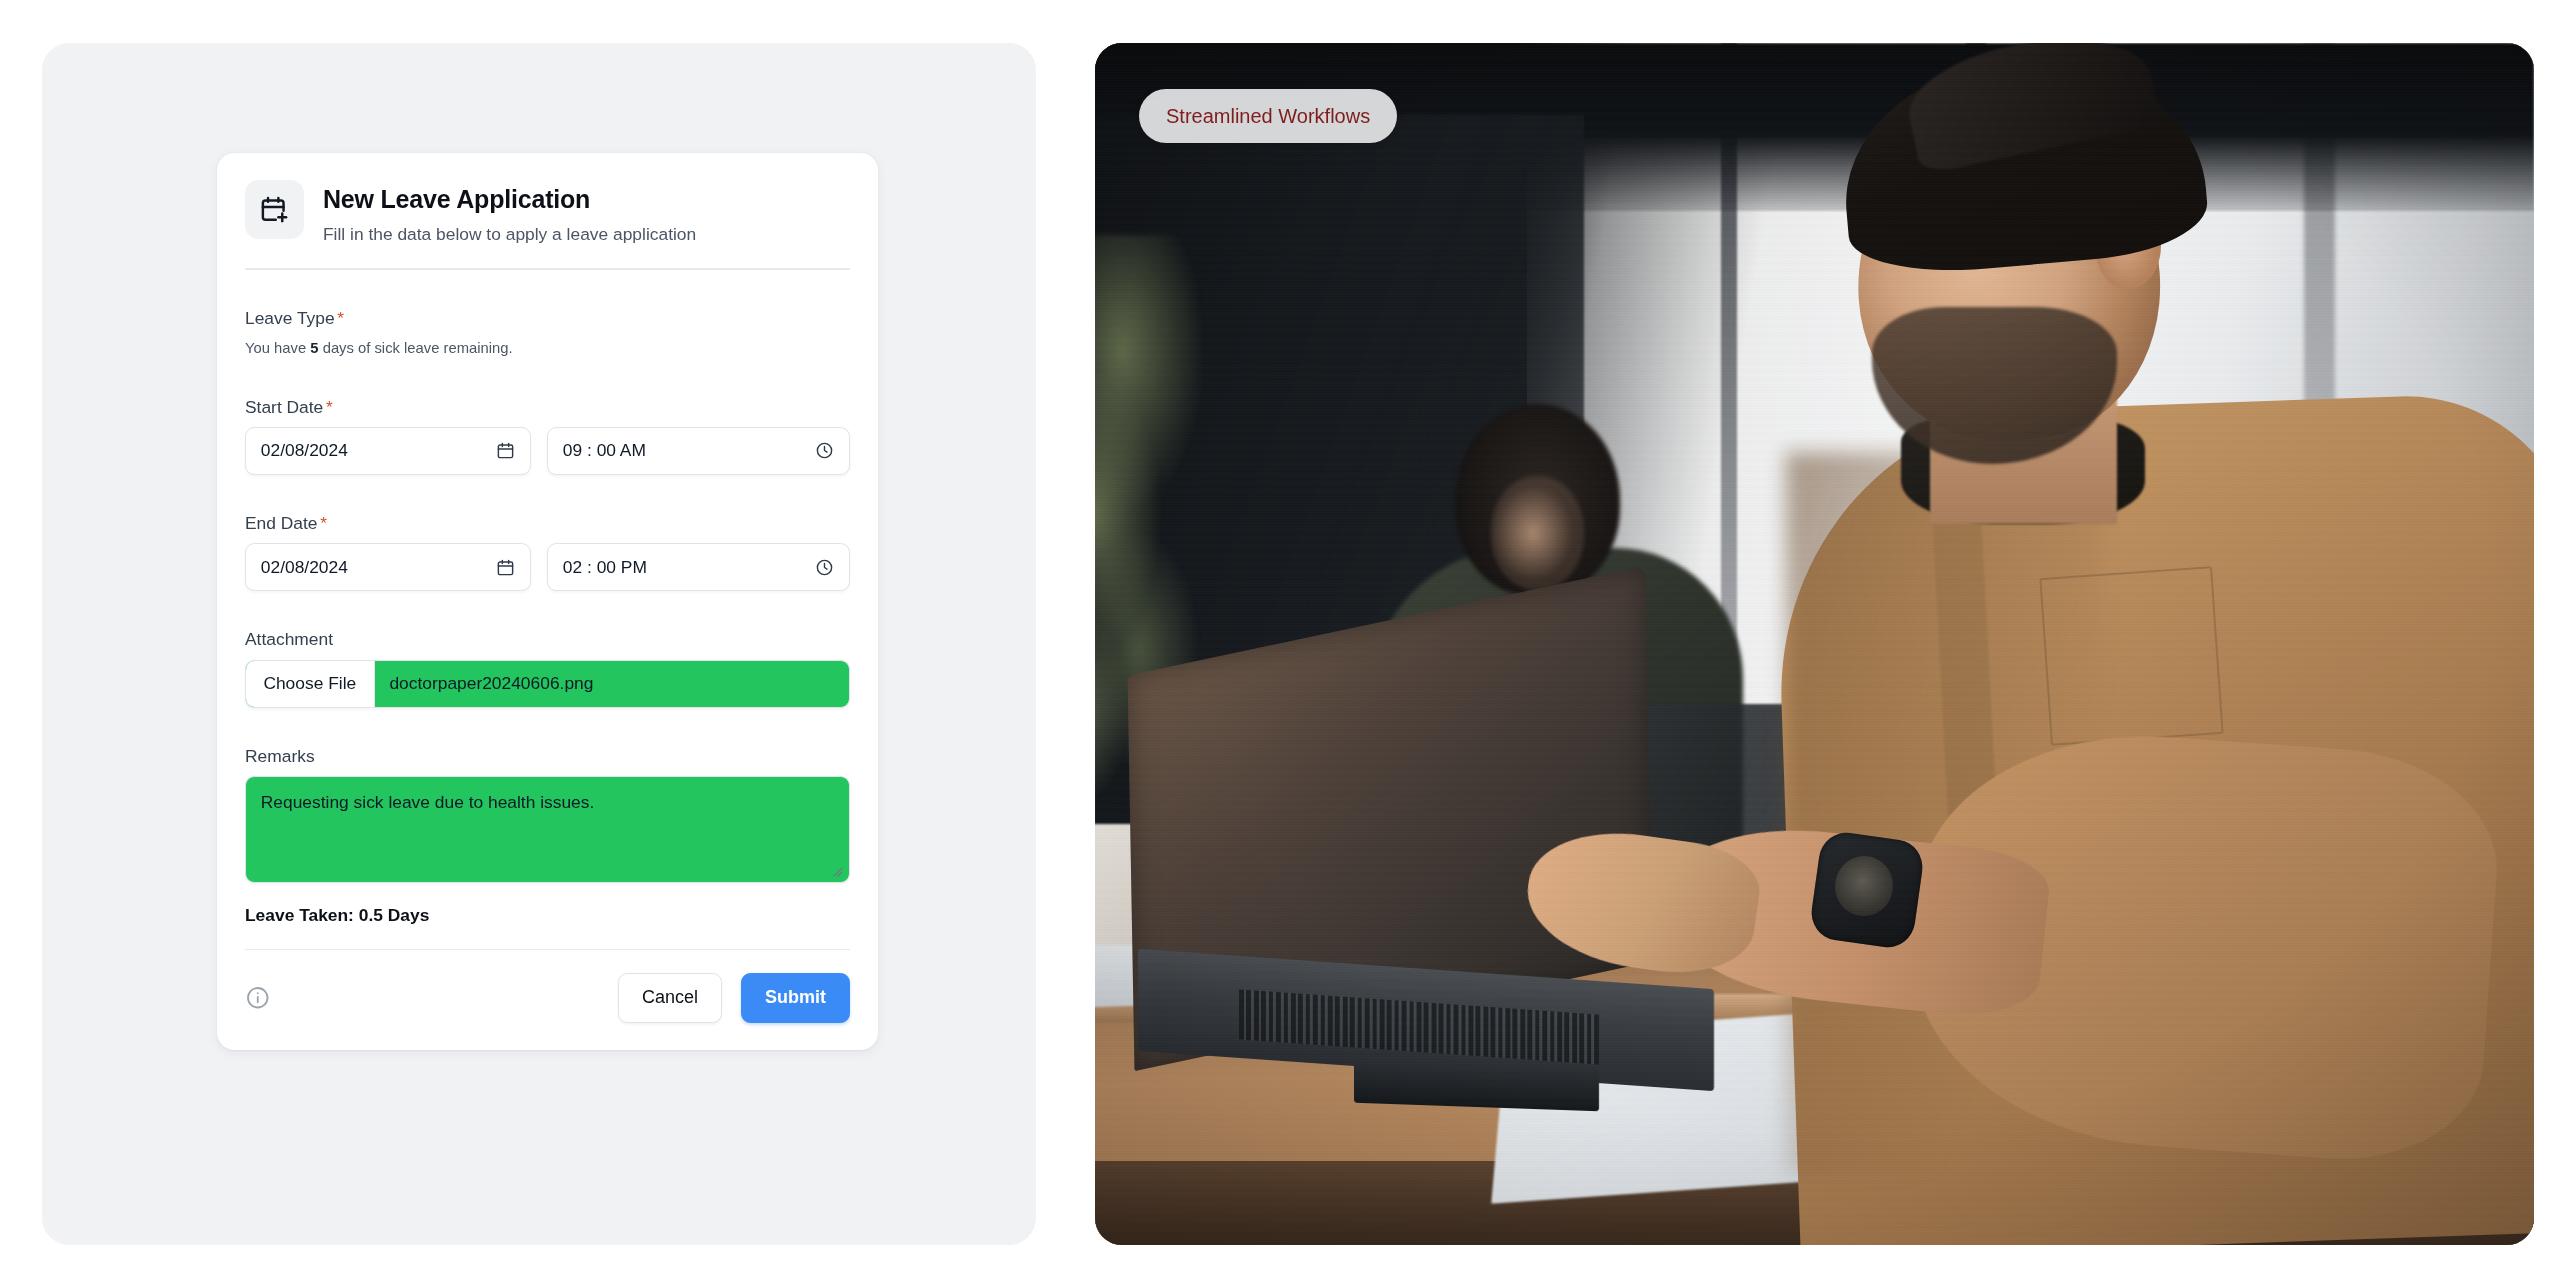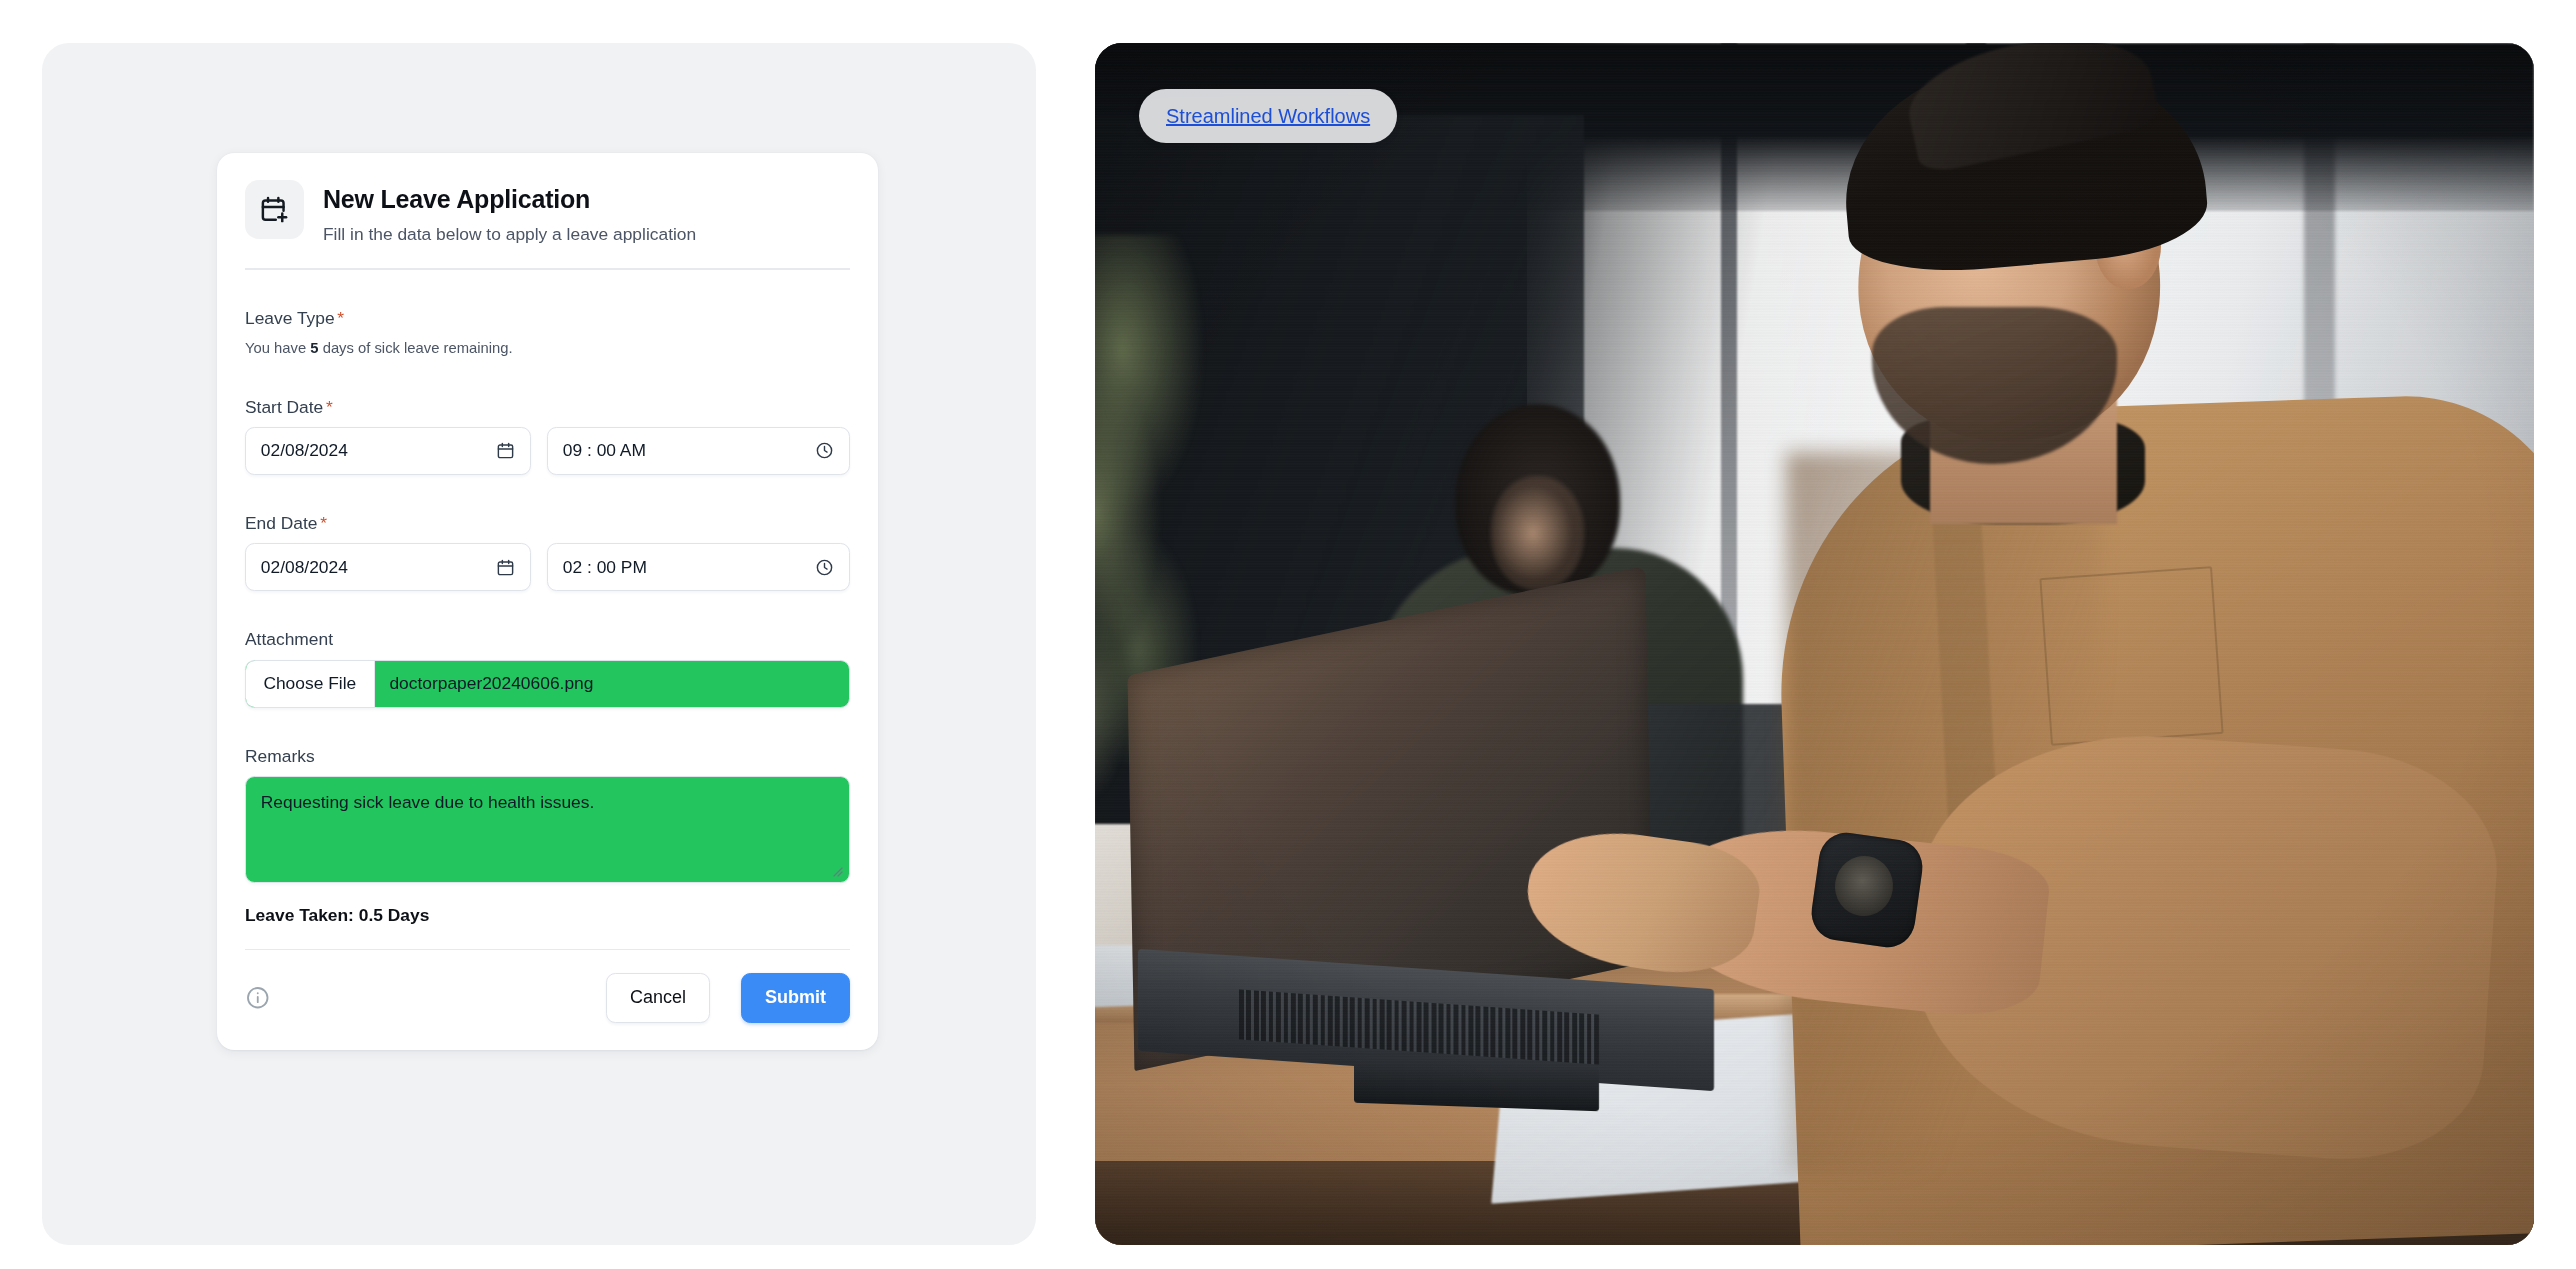--- a/index.html
+++ b/index.html
@@ -126,21 +126,21 @@
     font-size: 17.4px; font-weight: 700; color: #0d1117;
   }
 
   .footer-divider { height: 1.3px; background: #e6e9ee; width: 100%; margin-top: 23px; }
   .card-footer {
     display: flex; align-items: center; justify-content: space-between;
     margin-top: 23px;
   }
   .info-icon { width: 25.5px; height: 25.5px; }
   .info-icon svg { display: block; }
-  .footer-buttons { display: flex; align-items: flex-start; gap: 31px; }
+  .footer-buttons { display: flex; align-items: flex-start; gap: 19px; }
   .btn {
     height: 50px; border-radius: 9.4px;
     display: flex; align-items: center; justify-content: center;
     font-size: 18px; padding: 0 23px; white-space: nowrap;
     cursor: pointer; user-select: none;
   }
   .btn-cancel {
     background: #ffffff; color: #0d1117;
     border: 1.3px solid #dfe3ea;
     box-shadow: 0 1.3px 2.7px rgba(25,35,60,0.05);
@@ -425,24 +425,23 @@
     pointer-events: none;
   }
 
   .photo-badge {
     position: absolute; left: 44px; top: 46px;
     background: rgba(225,226,228,0.94);
     border-radius: 670px;
     padding: 0 27px;
     height: 54px;
     display: flex; align-items: center;
-    font-size: 20px; color: #1d4ed8;
+    font-size: 20px; color: #7f1d1d;
     box-shadow: 0 1.3px 6.7px rgba(0,0,0,0.12);
     backdrop-filter: blur(4px);
-    text-decoration: underline;
   }
 </style>
 </head>
 <body>
 
 <div class="page">
 
   <div class="left-panel">
 
     <div class="form-card">

